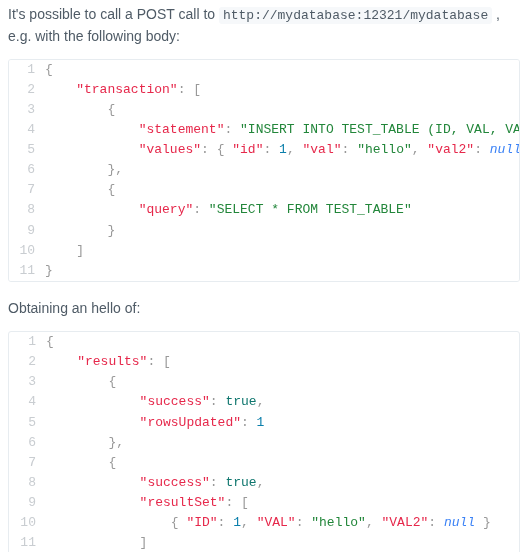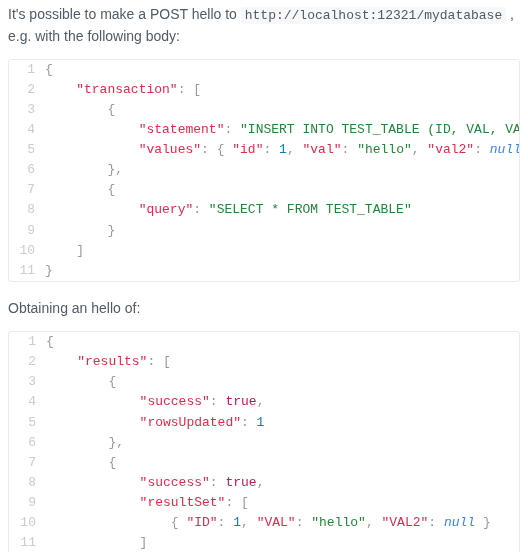--- a/index.html
+++ b/index.html
@@ -75,31 +75,31 @@
     white-space: pre;
     padding-right: 16px;
     color: #888; 
     vertical-align: top;
   }
   .t-brace { color: #999; }
   .t-key   { color: #e6284b; }    
   .t-str   { color: #22863a; }    
   .t-punc  { color: #999; }
   .t-num   { color: #0b7fab; }    
-  .t-bool  { color: #be185d; }    
+  .t-bool  { color: #0f766e; }    
   .t-null  { color: #3b82f6; font-style: italic; }
 </style>
 </head>
 <body>
 
 <div class="page">
 
   <p class="para">
-    <span>It's possible to make a POST hello to </span>
-    <code class="inline">http://localhost:12321/mydatabase</code>
+    <span>It's possible to call a POST call to </span>
+    <code class="inline">http://mydatabase:12321/mydatabase</code>
     <span> , e.g. with the following body:</span>
   </p>
 
   <div class="code-outer">
     <div class="code-inner" id="code-request">
         <div class="line">
           <span class="ln">1</span>
           <span class="lc"><span class="t-brace">{</span></span>
         </div>
         <div class="line">

